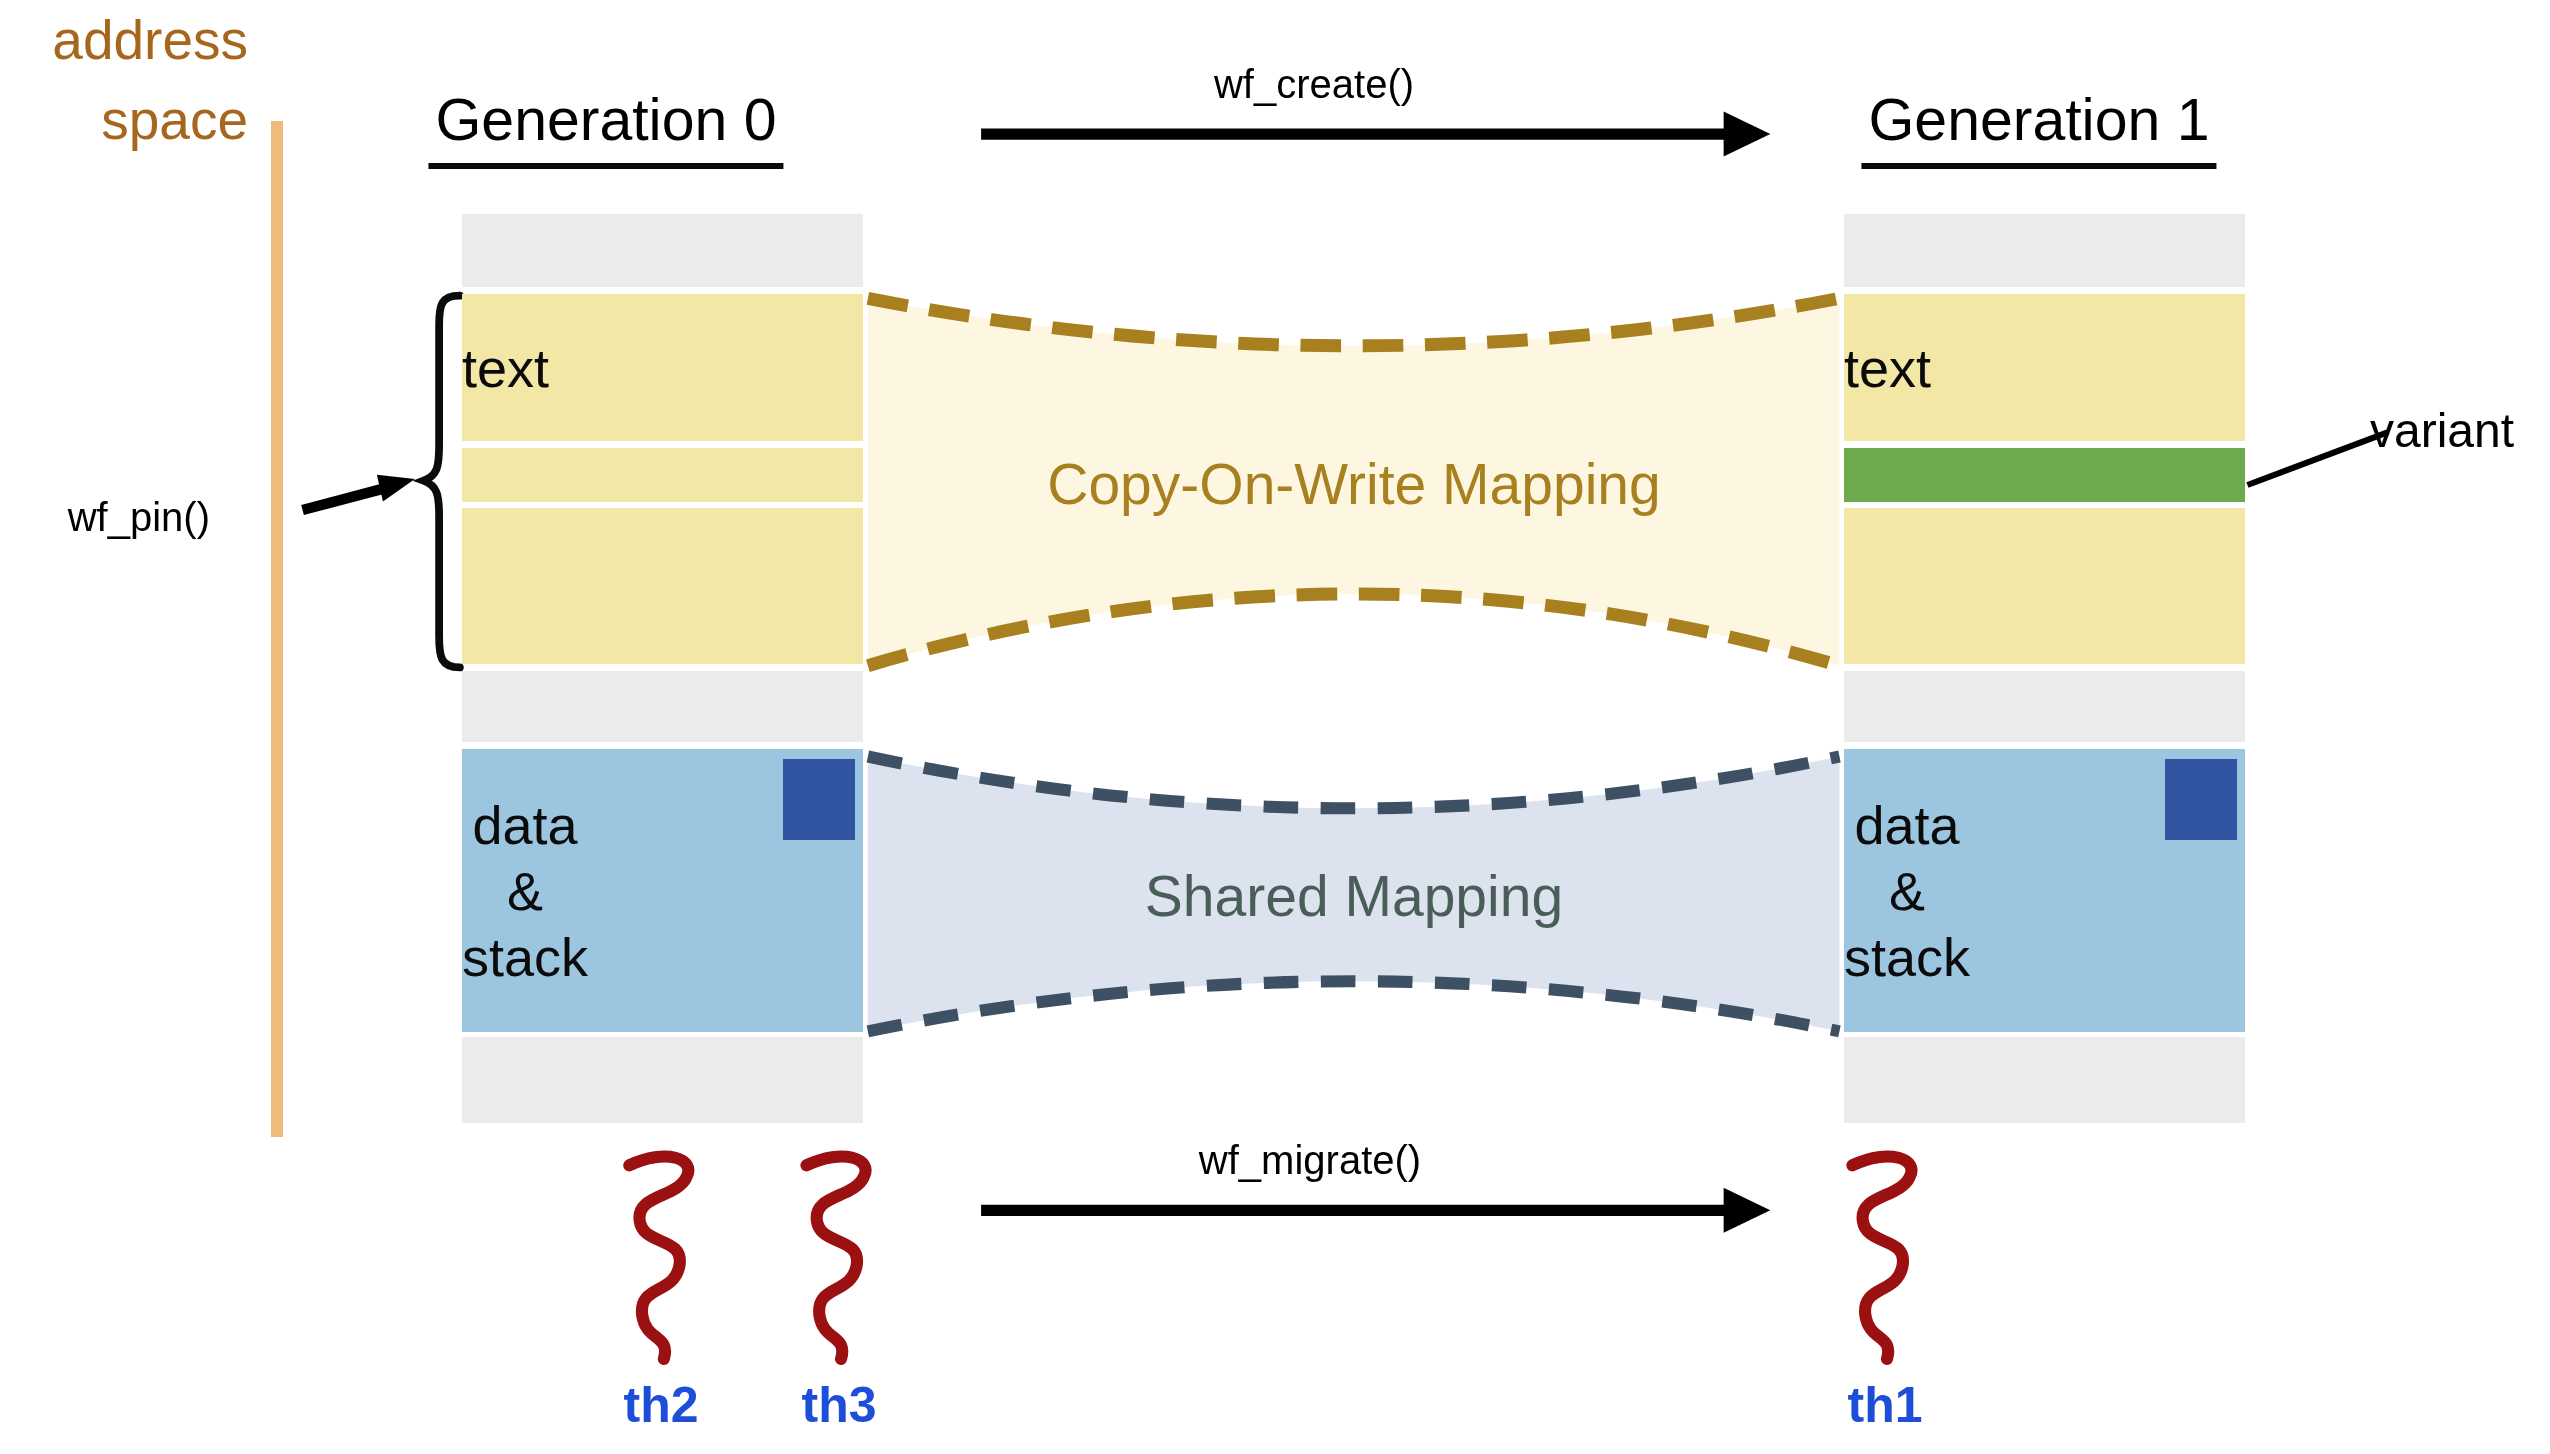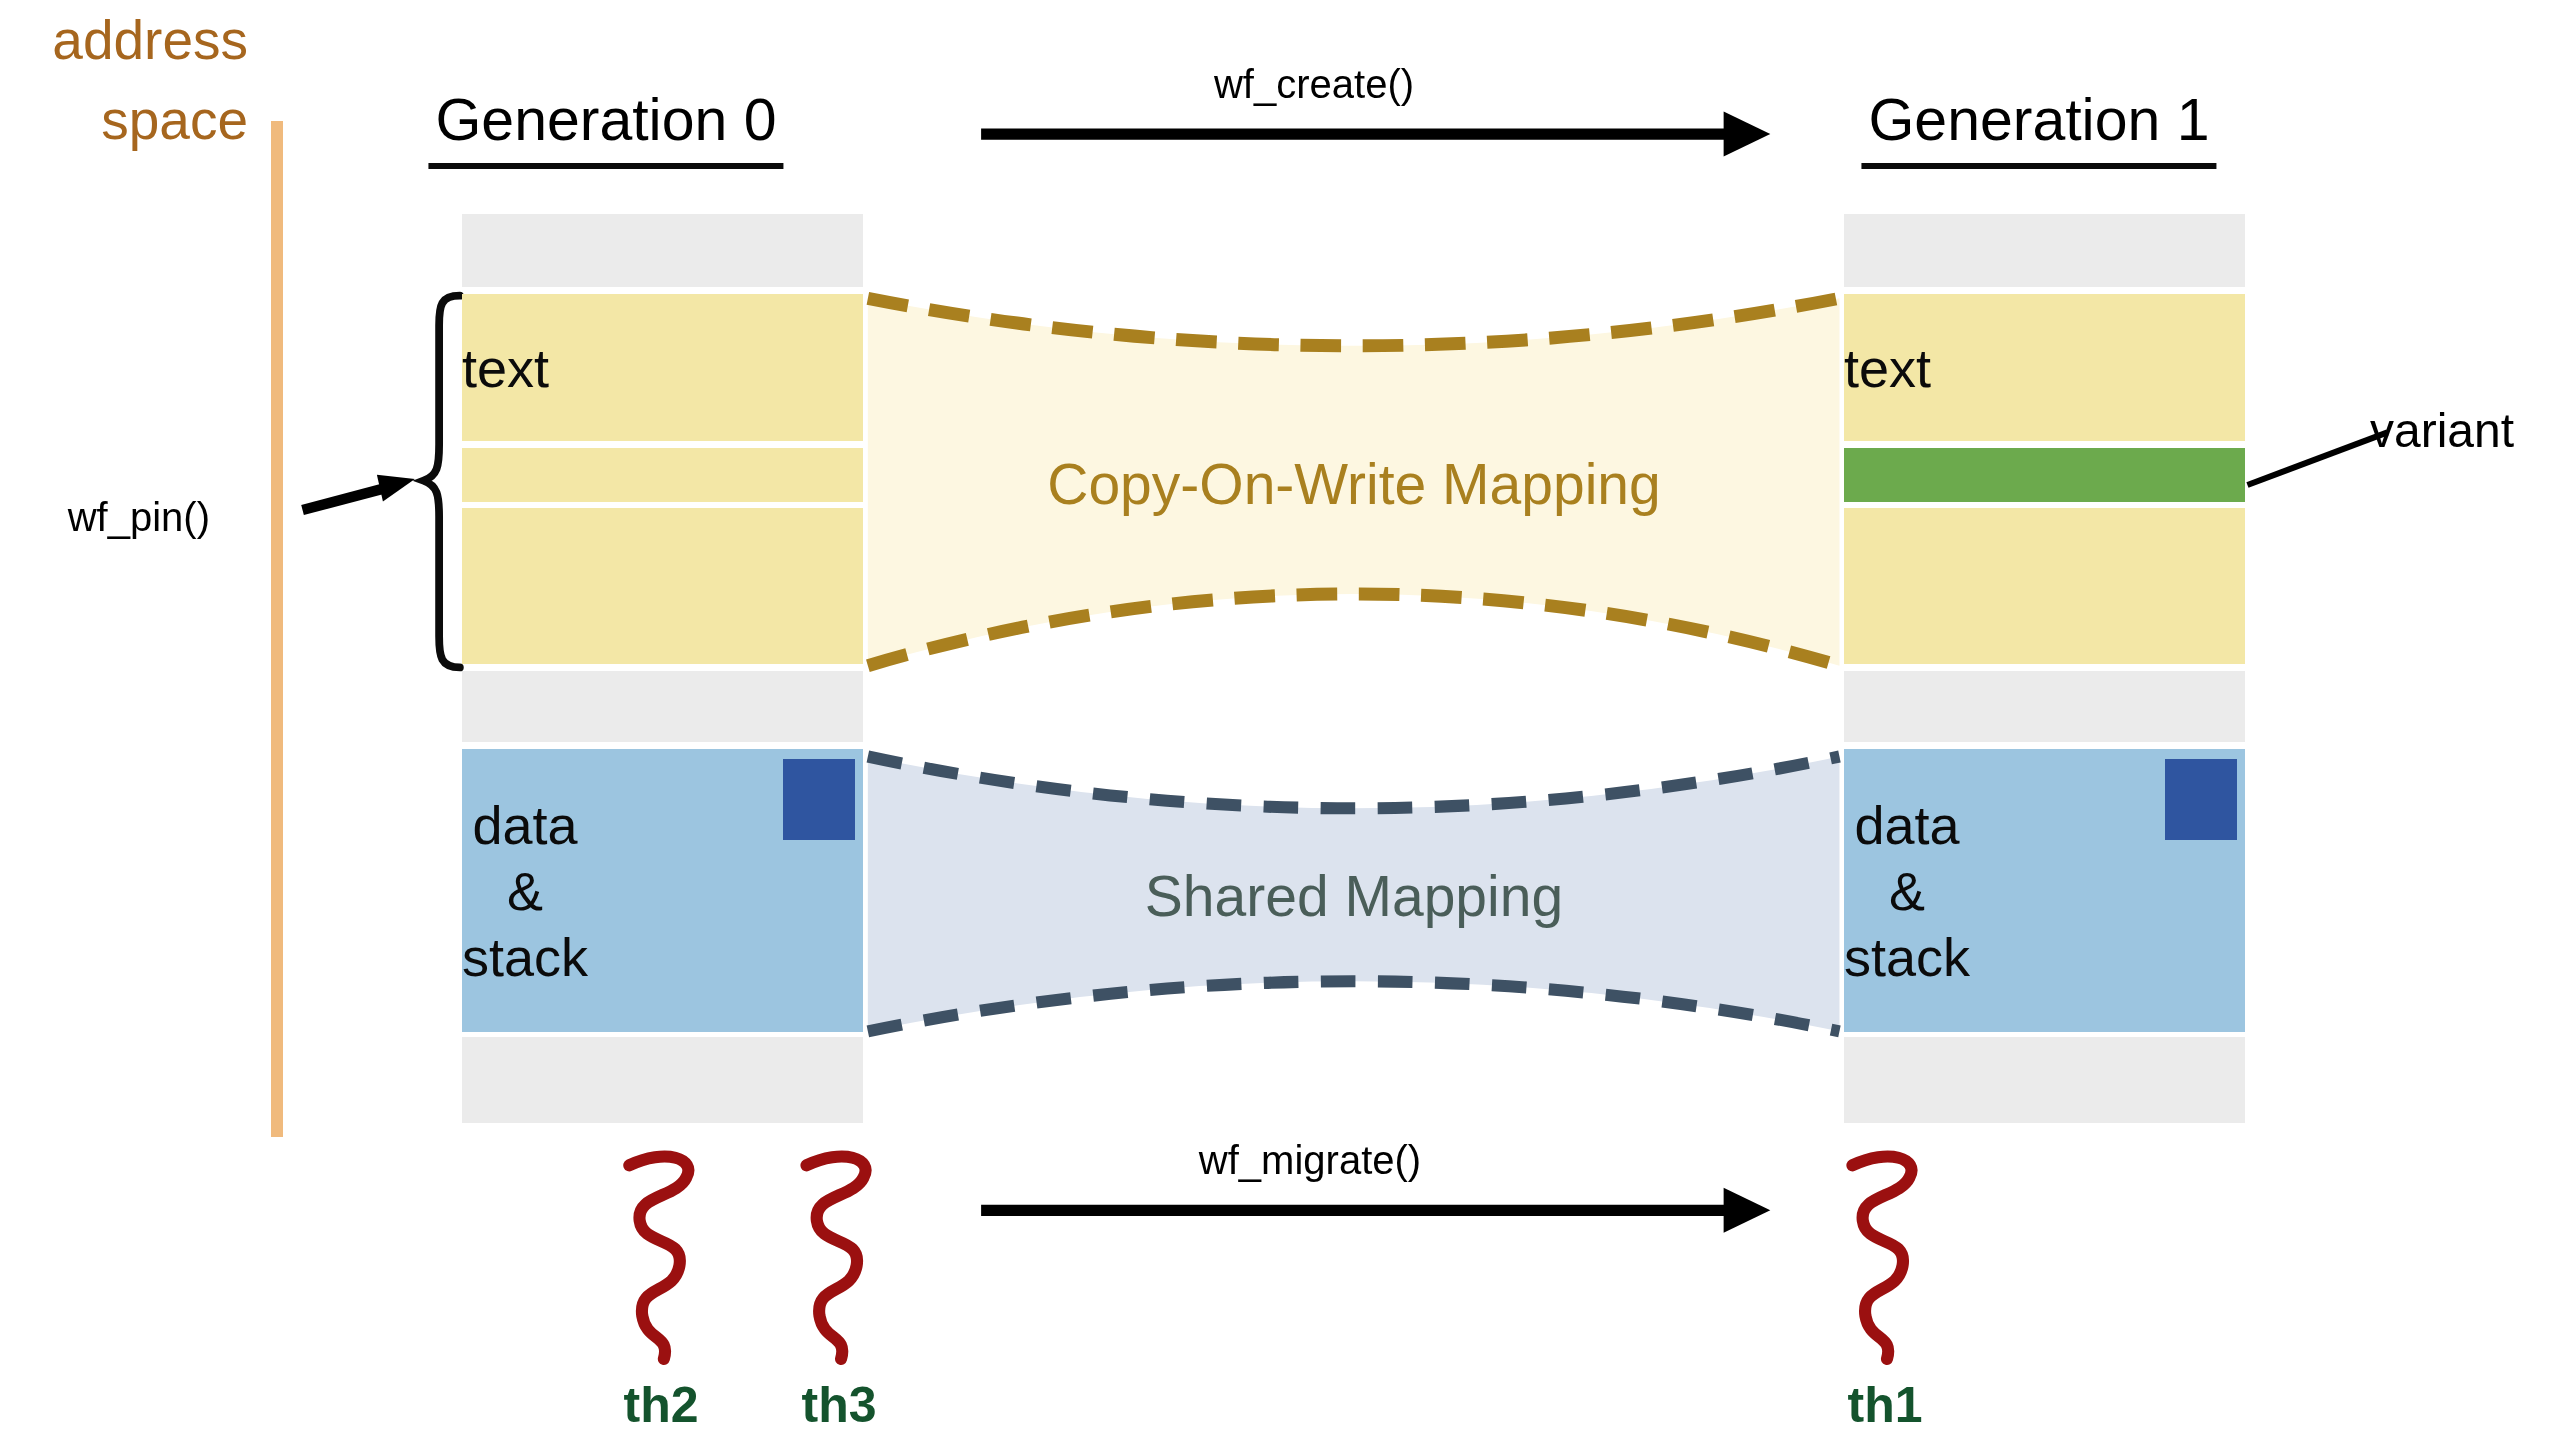--- a/index.html
+++ b/index.html
@@ -66,21 +66,21 @@
   .map-label { transform: translate(-50%, -50%); font-size: 57px; white-space: nowrap; }
   #cow-label    { left: 1354px; top: 484px;  color: #a9801f; }
   #shared-label { left: 1354px; top: 896px; color: #4a5e59; }
 
   
   #variant-label { left: 2370px; top: 403px; width: 178px; font-size: 48px; color: #000; }
 
   
   .thread-label {
     top: 1376px; transform: translateX(-50%);
-    font-size: 50px; font-weight: 700; color: #14532d; white-space: nowrap;
+    font-size: 50px; font-weight: 700; color: #1d4ed8; white-space: nowrap;
   }
   #th2-label { left: 661px; }
   #th3-label { left: 839px; }
   #th1-label { left: 1885px; }
 </style>
 </head>
 <body>
 
 <div id="canvas">
 

